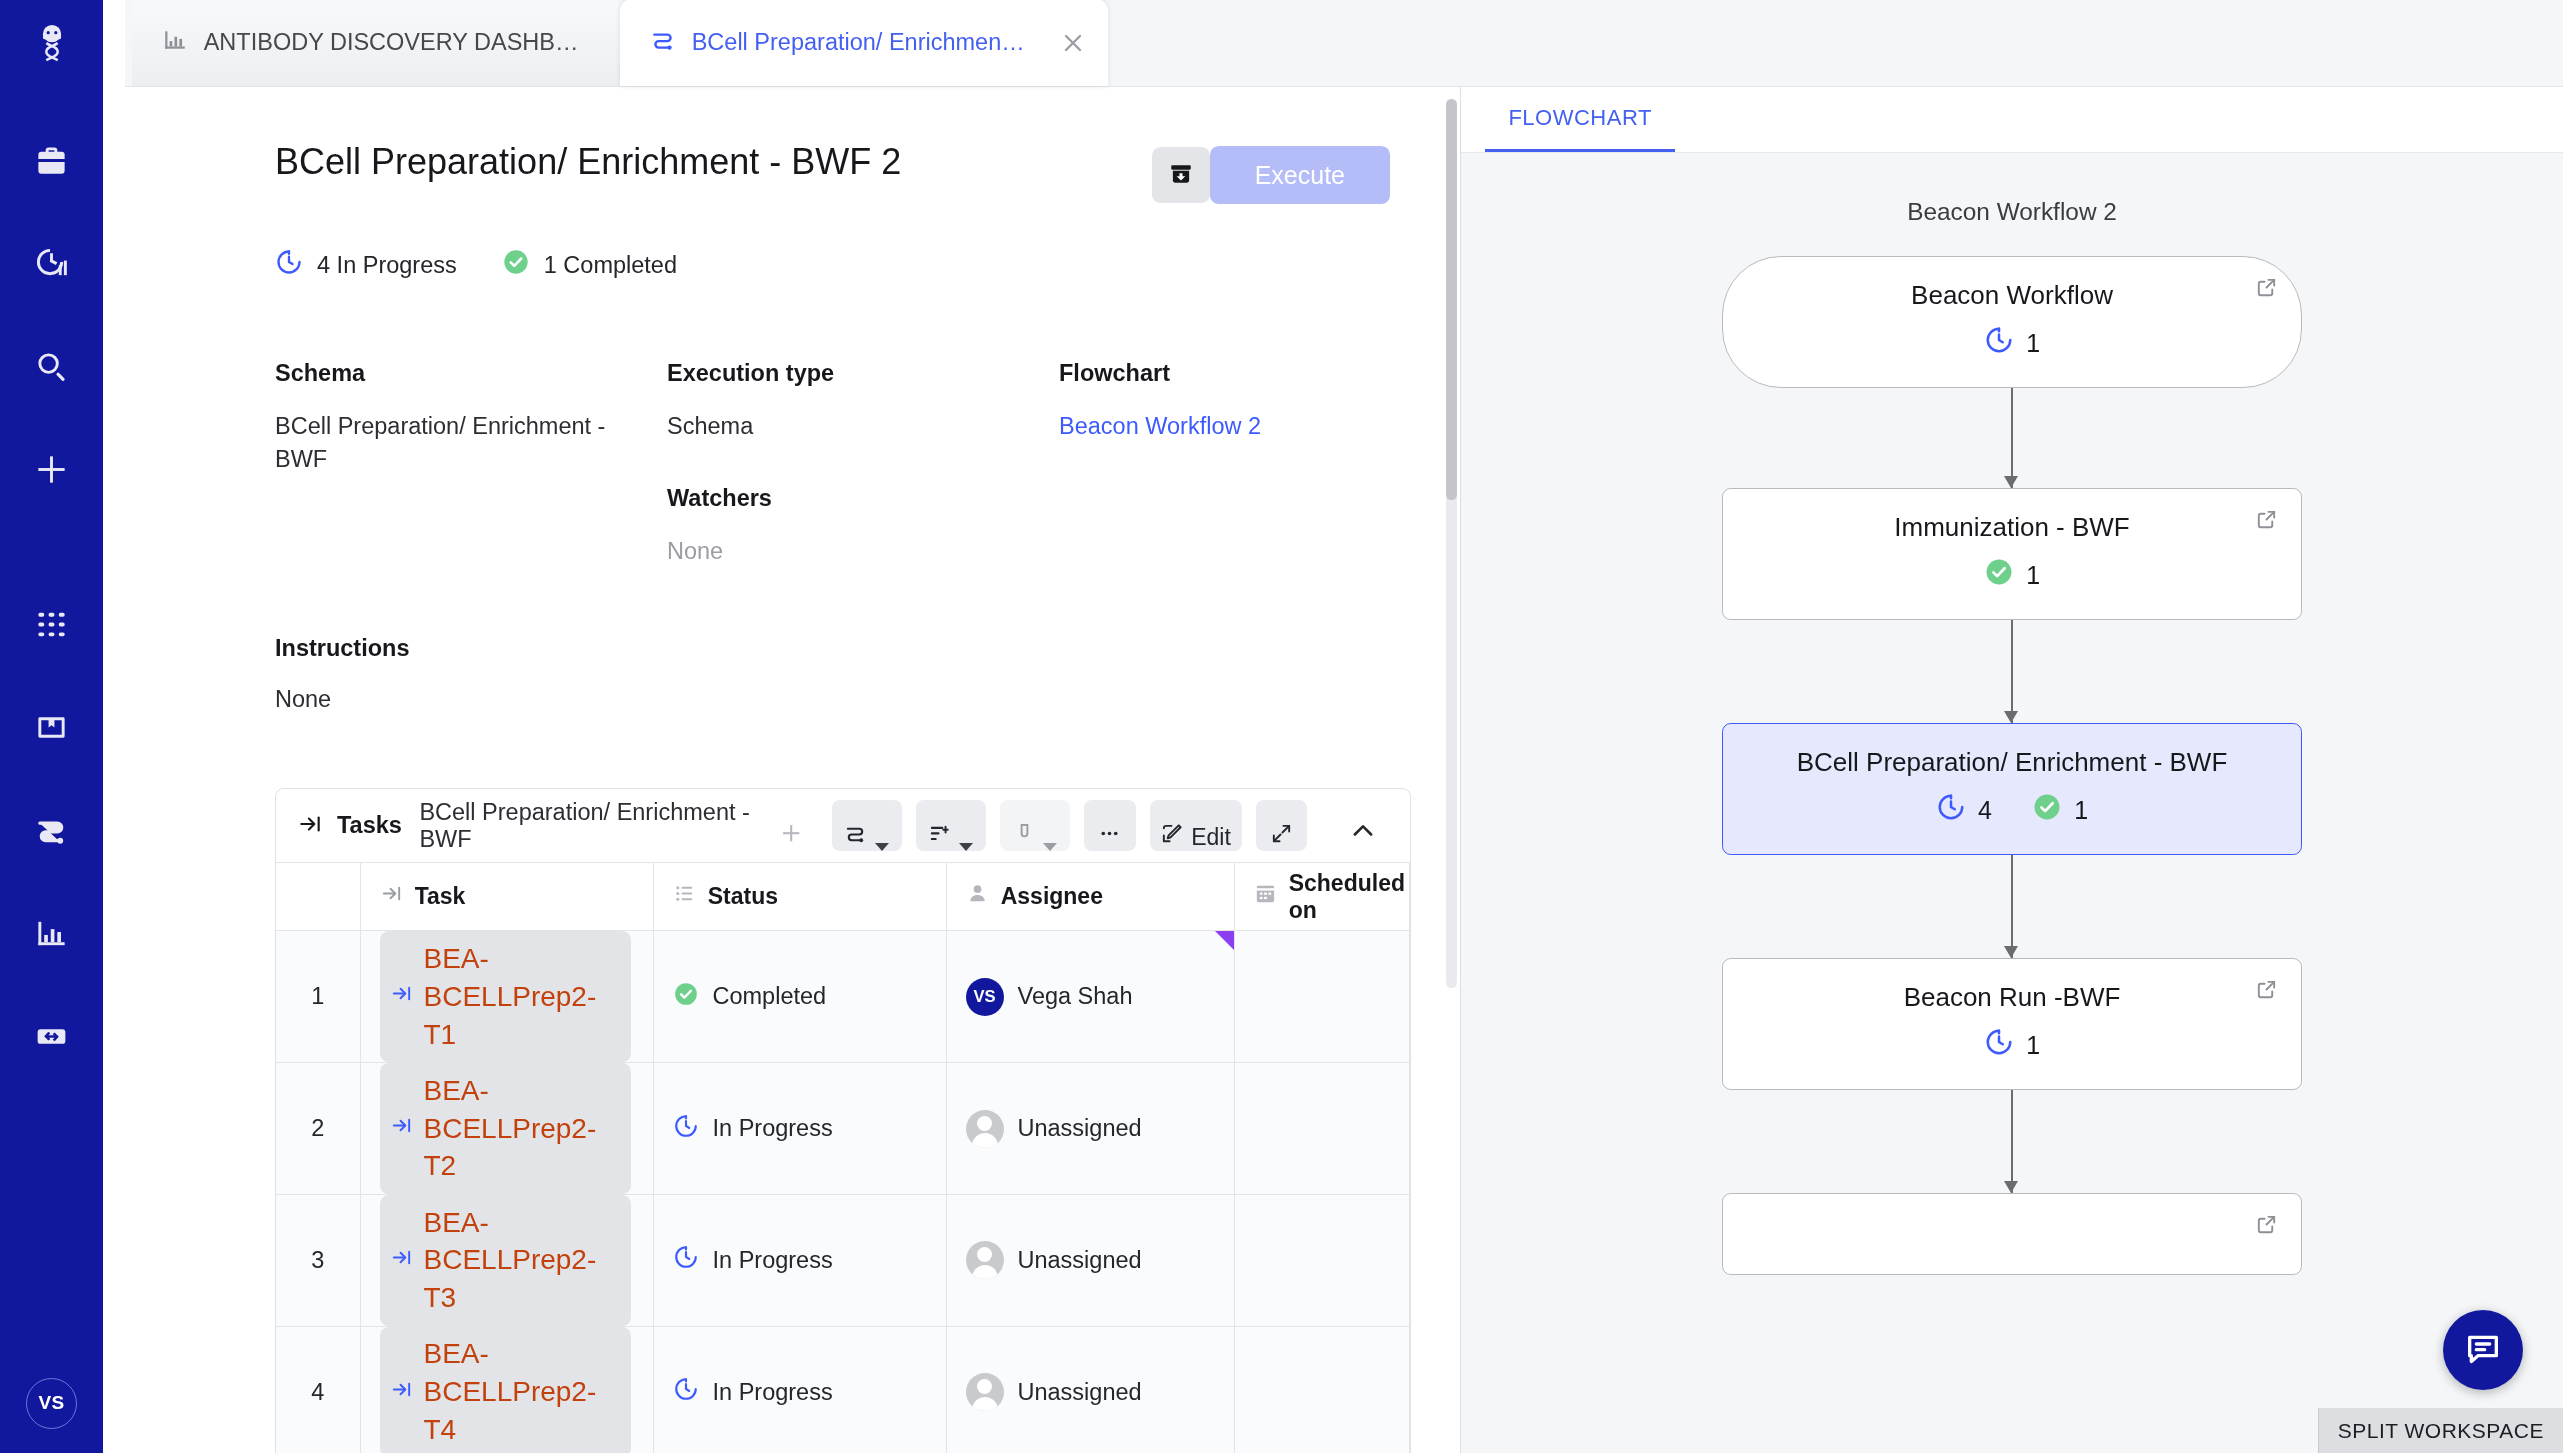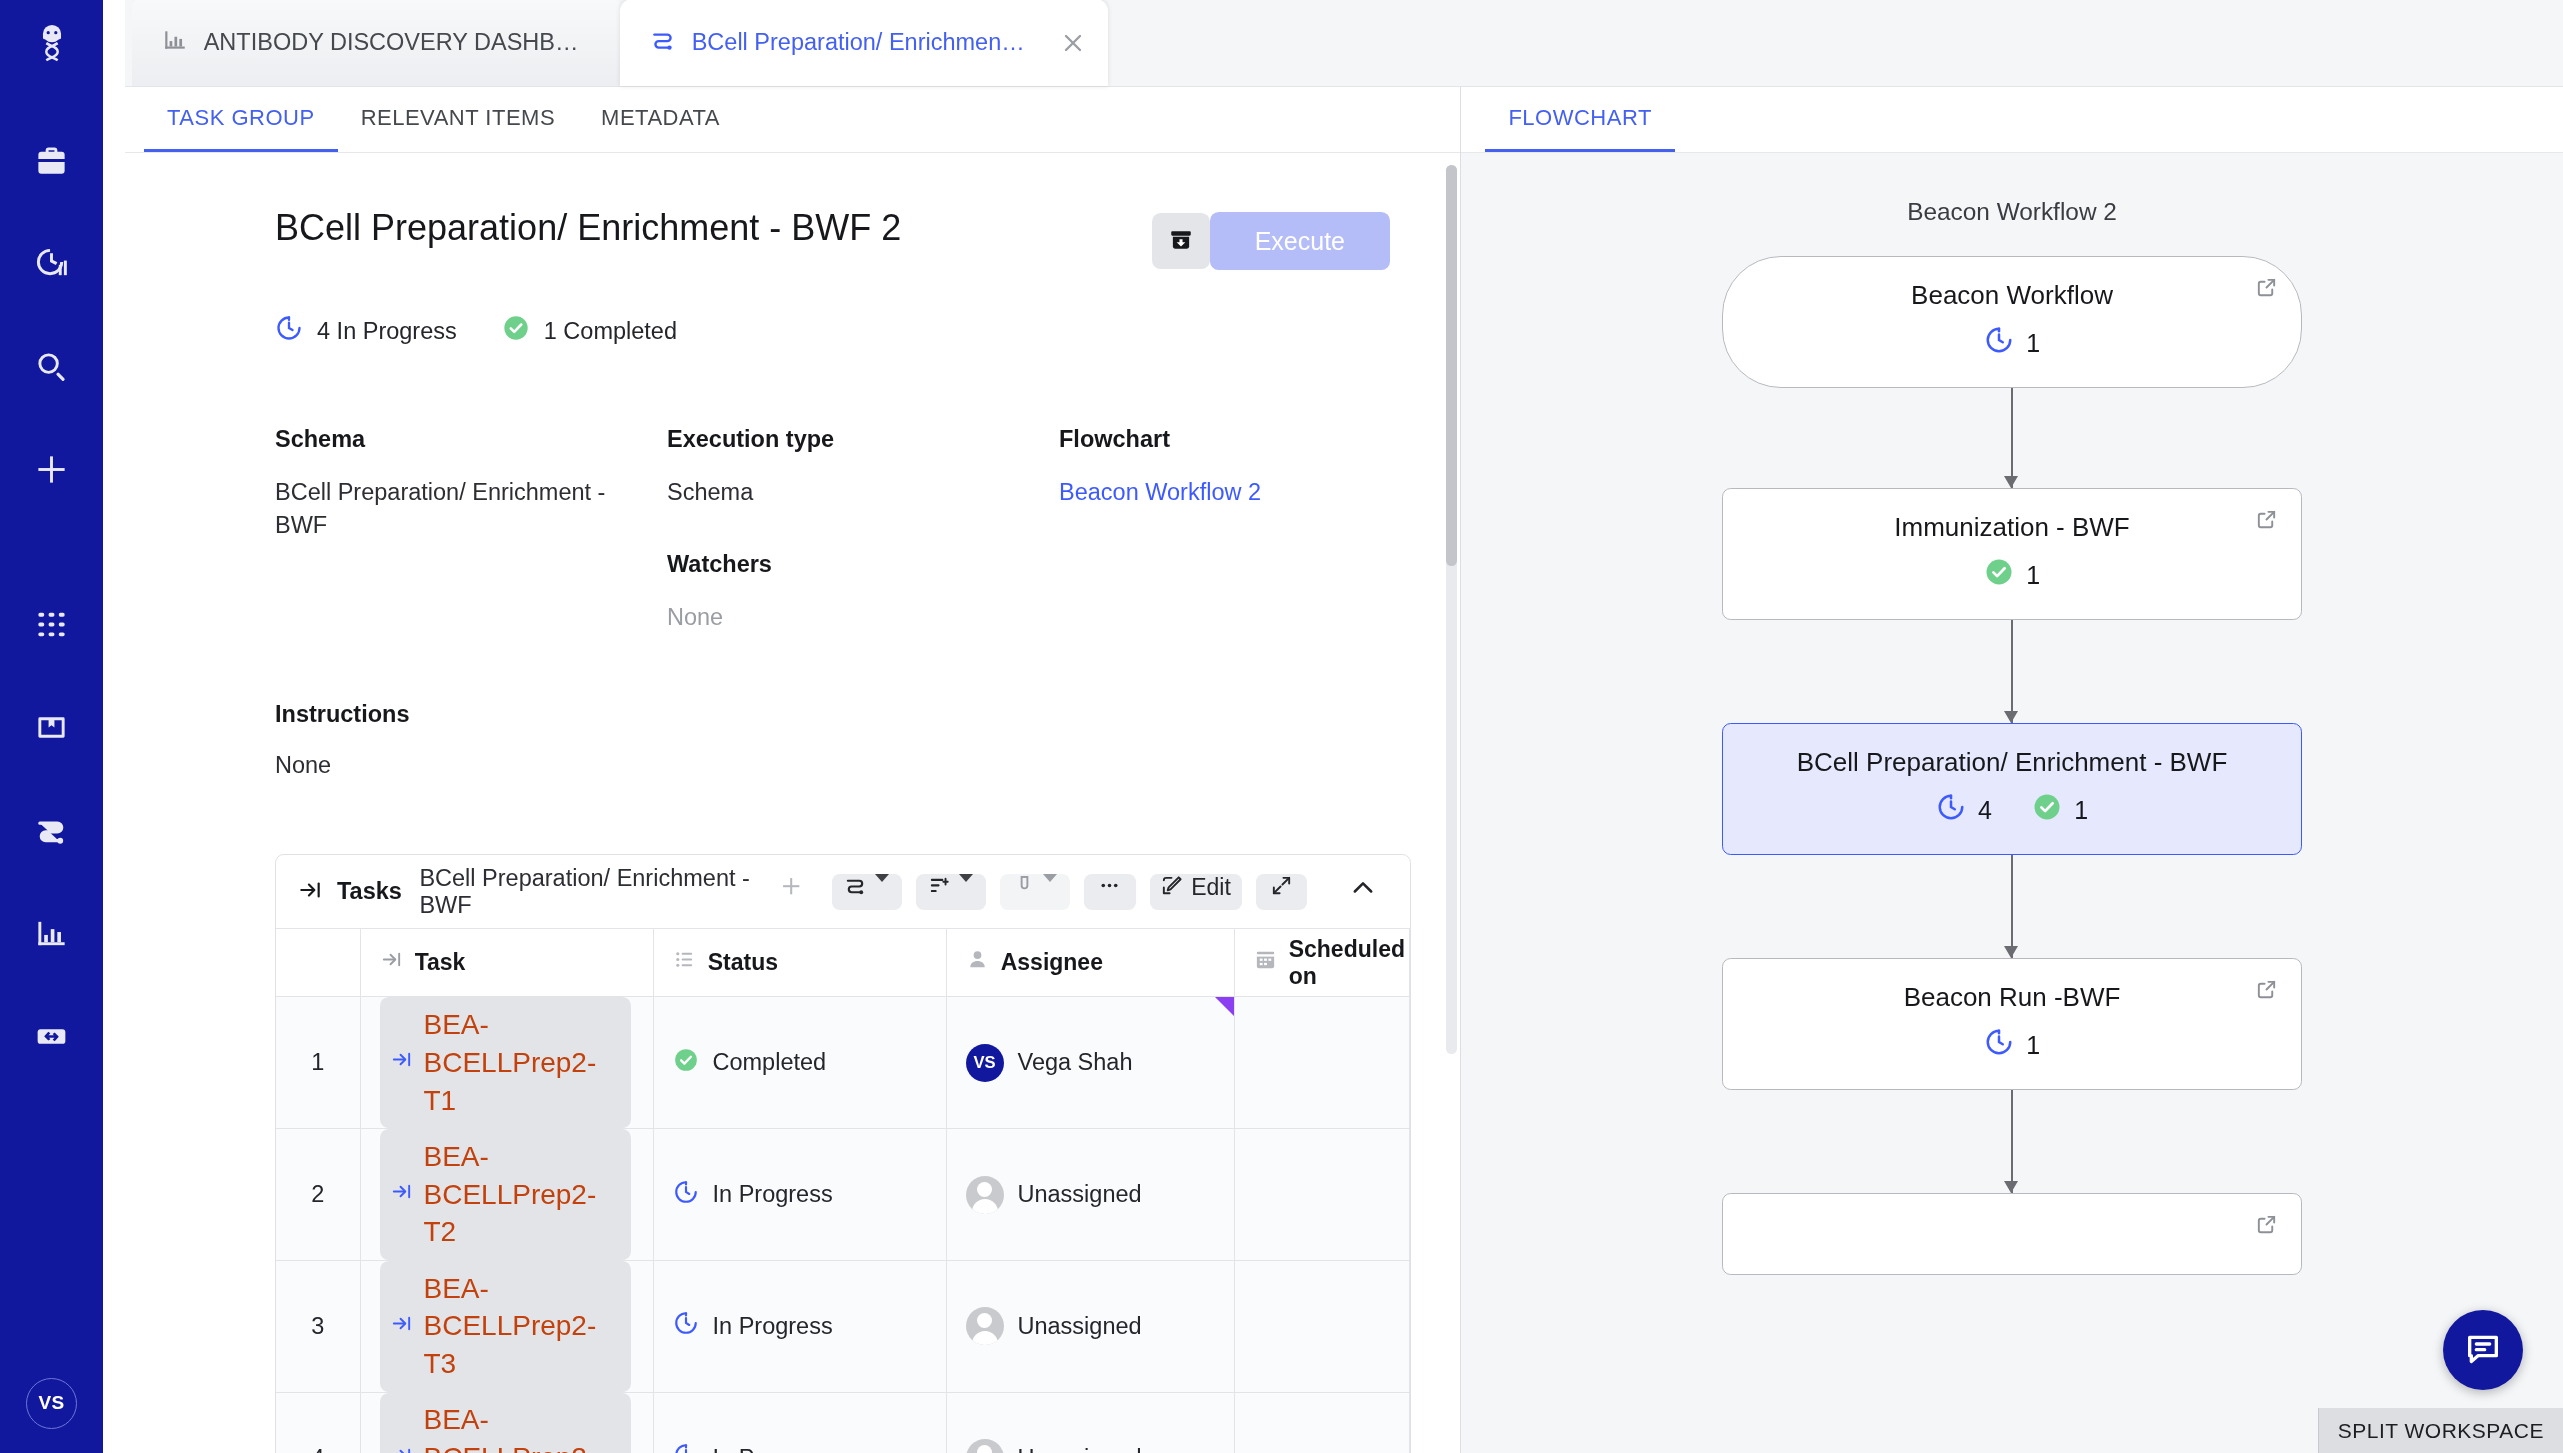--- a/index.html
+++ b/index.html
@@ -99,22 +99,22 @@
   .instructions-val { font-size: 23.5px; color: #2c2e33; margin-top: 24.4px; }
   
   .tasks-card {
     margin: 75px 49px 0 150px; border: 0.9px solid #dfe1e6;
     border-radius: 8.7px 8.7px 0 0; background: #fff; overflow: hidden;
   }
   .tasks-bar { height: 73px; display: flex; align-items: center; gap: 14px; padding: 0 19px 0 21px; }
   .tasks-bar .tasks-word { font-size: 23.5px; font-weight: 700; color: #17181c; }
   .tasks-bar .tasks-name { font-size: 23.5px; color: #2c2e33; margin-left: 3.5px; }
   .tb-btn {
-    height: 36px; min-width: 51px; background: #ebecef; border-radius: 7.8px; border: none;
-    display: flex; align-items: flex-start; justify-content: center; gap: 7.8px;
+    height: 51px; min-width: 51px; background: #ebecef; border-radius: 7.8px; border: none;
+    display: flex; align-items: flex-end; justify-content: center; gap: 7.8px;
     padding: 0 16px; cursor: pointer; font-size: 23px; color: #24262b;
     font-family: "Liberation Sans", sans-serif;
   }
   .tb-btn.ghost { background: #f3f4f6; }
   .tb-plain { background: none; }
   .caret { width: 0;height: 0;border-left: 7px solid transparent;border-right: 7px solid transparent;border-top: 8.7px solid #3e4046;}
   .spacer { flex: 1; }
   
   .ttable { width: 100%; border-collapse: collapse; table-layout: fixed; }
   .ttable th, .ttable td { border-top: 0.9px solid #e2e4e8; border-right: 0.9px solid #e2e4e8;
@@ -306,25 +306,20 @@
           <svg viewBox="0 0 24 24" width="28" height="28" stroke="#9a9da3" stroke-width="2" stroke-linecap="round">
               <path d="M6 6l12 12M18 6L6 18"></path>
             </svg>
         </span>
       </div>
     </div>
 
     <div class="body">
 
       <div class="left-pane">
-        <div class="subtabs">
-          <div class="subtab active">TASK GROUP</div>
-          <div class="subtab">RELEVANT ITEMS</div>
-          <div class="subtab">METADATA</div>
-        </div>
 
         <div class="lcontent">
           <div class="inner">
             <div class="title-row">
               <div class="page-title">BCell Preparation/ Enrichment - BWF 2</div>
               <div class="title-actions">
                 <button class="icon-btn">
                   <span>
                     <svg viewBox="0 0 24 24" width="26" height="26" fill="#17181c">
                       <rect x="3" y="4" width="18" height="4" rx="1"></rect>

